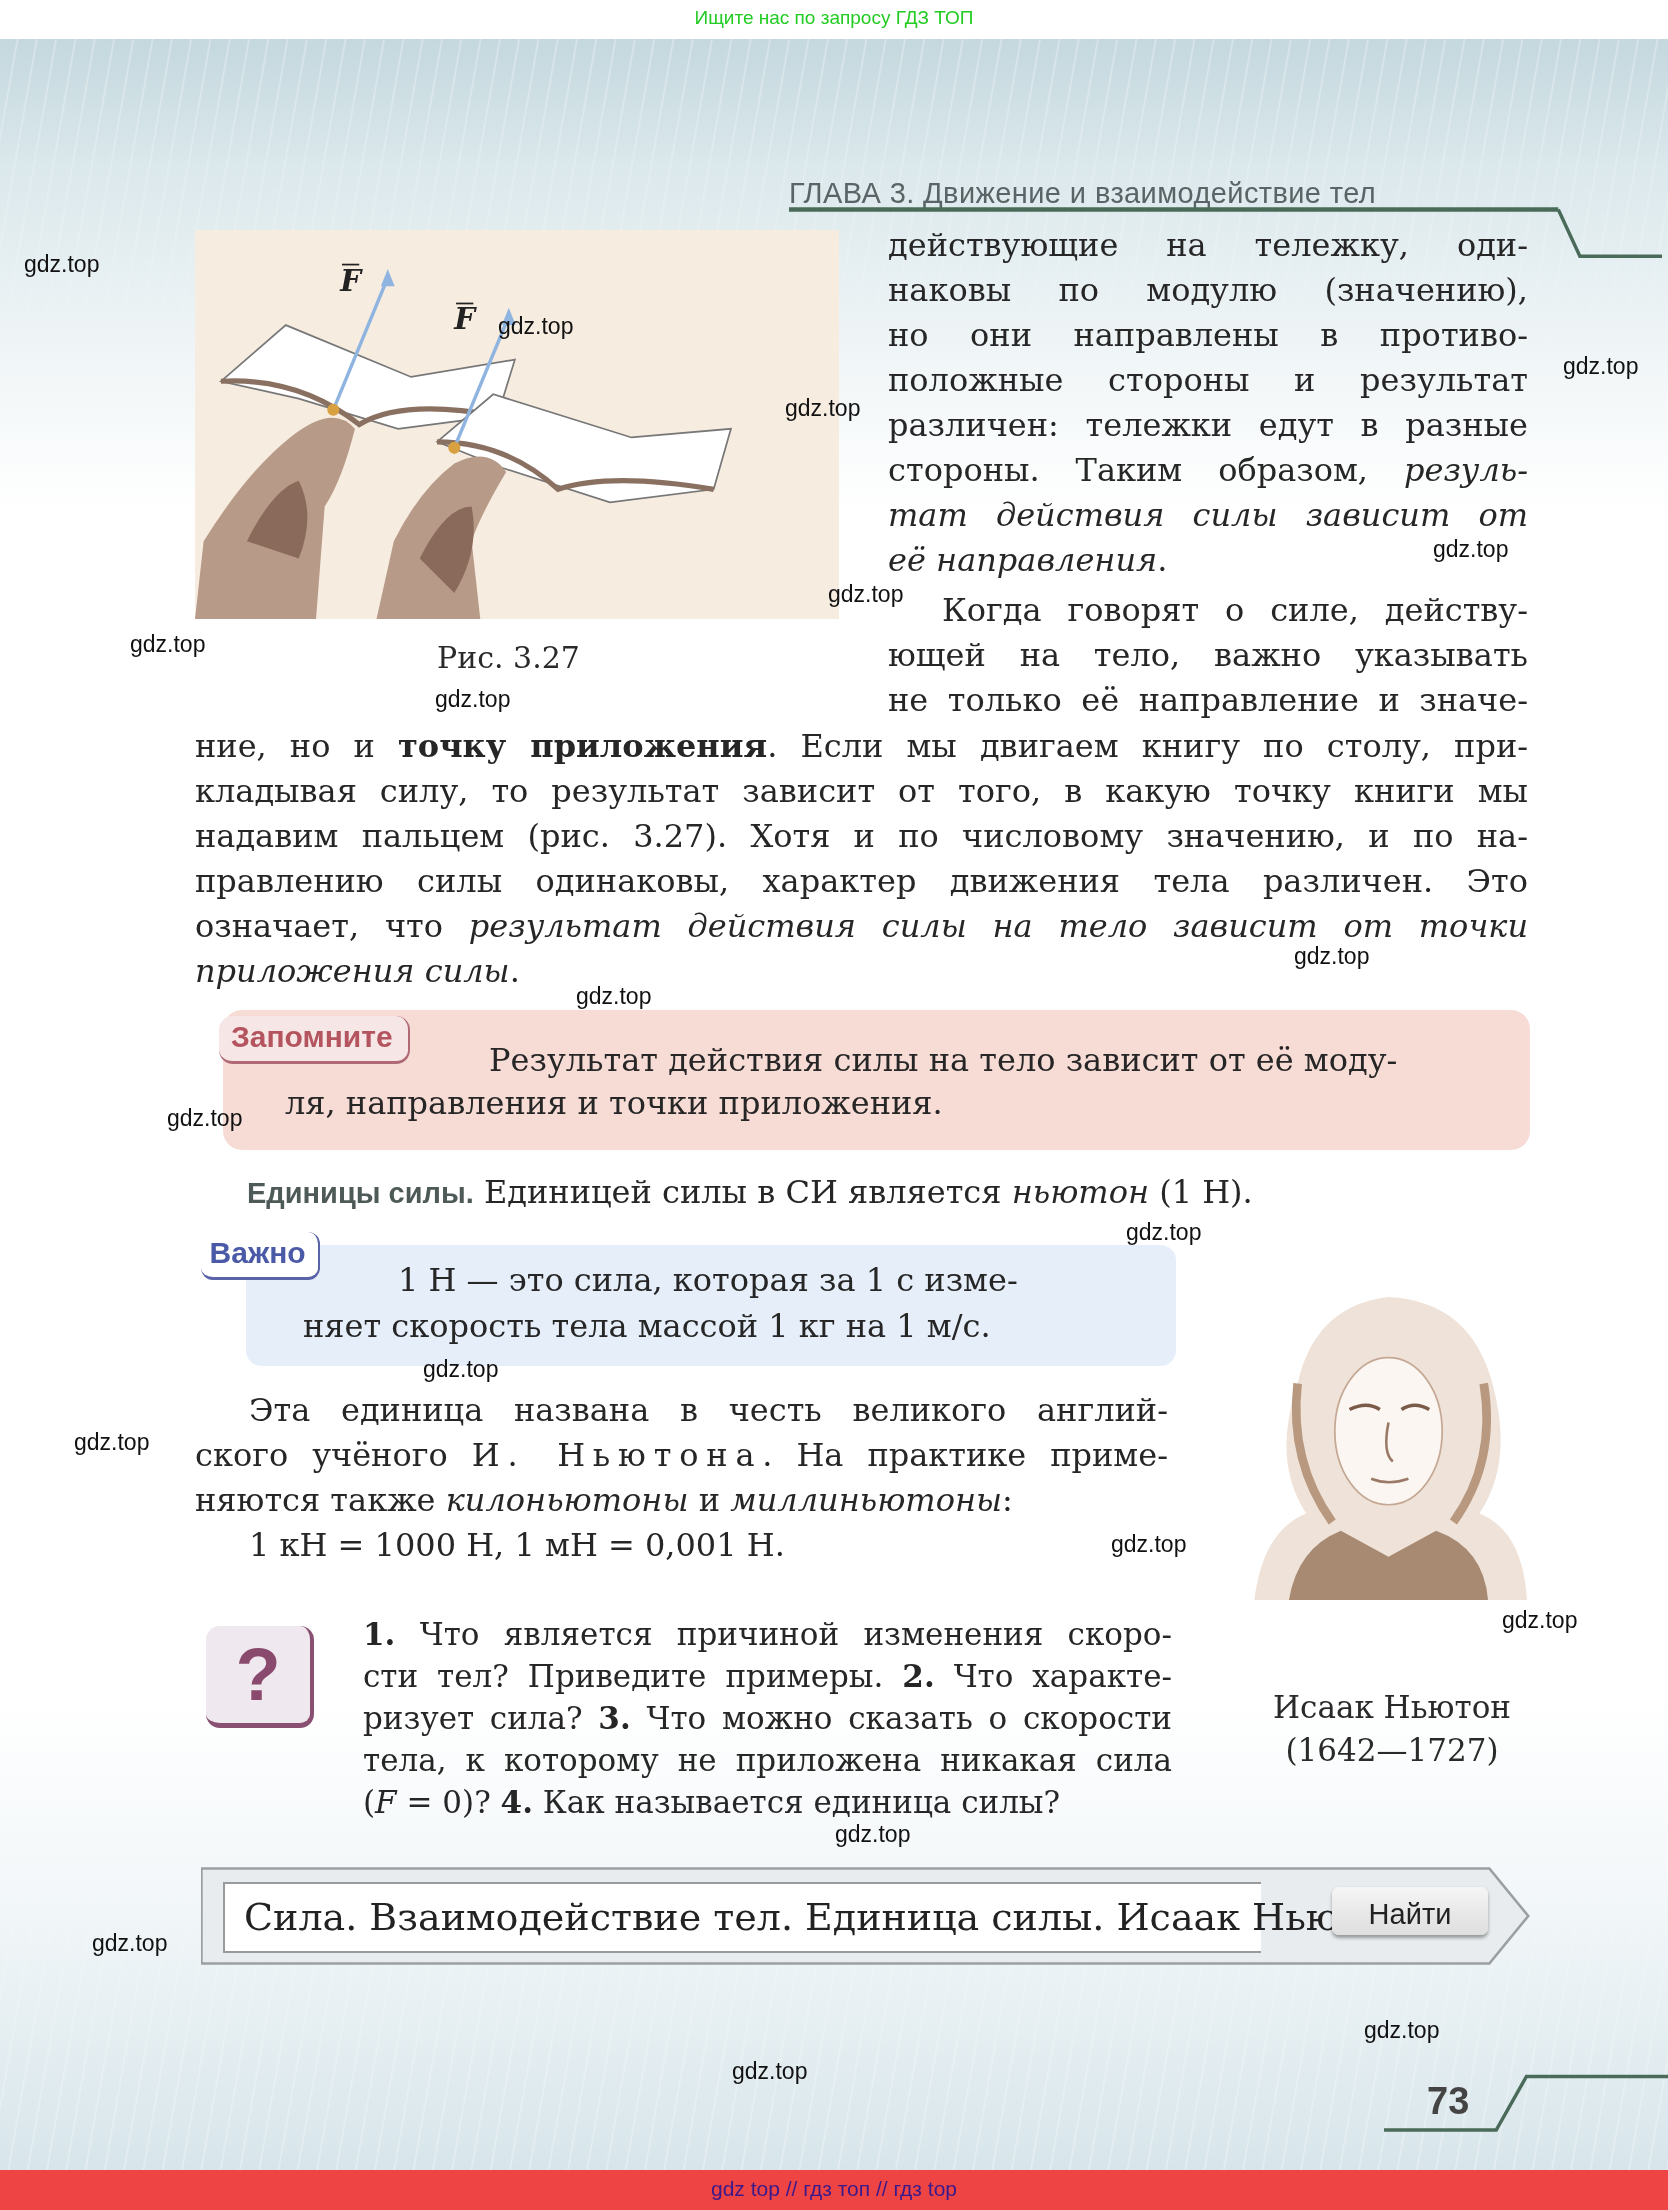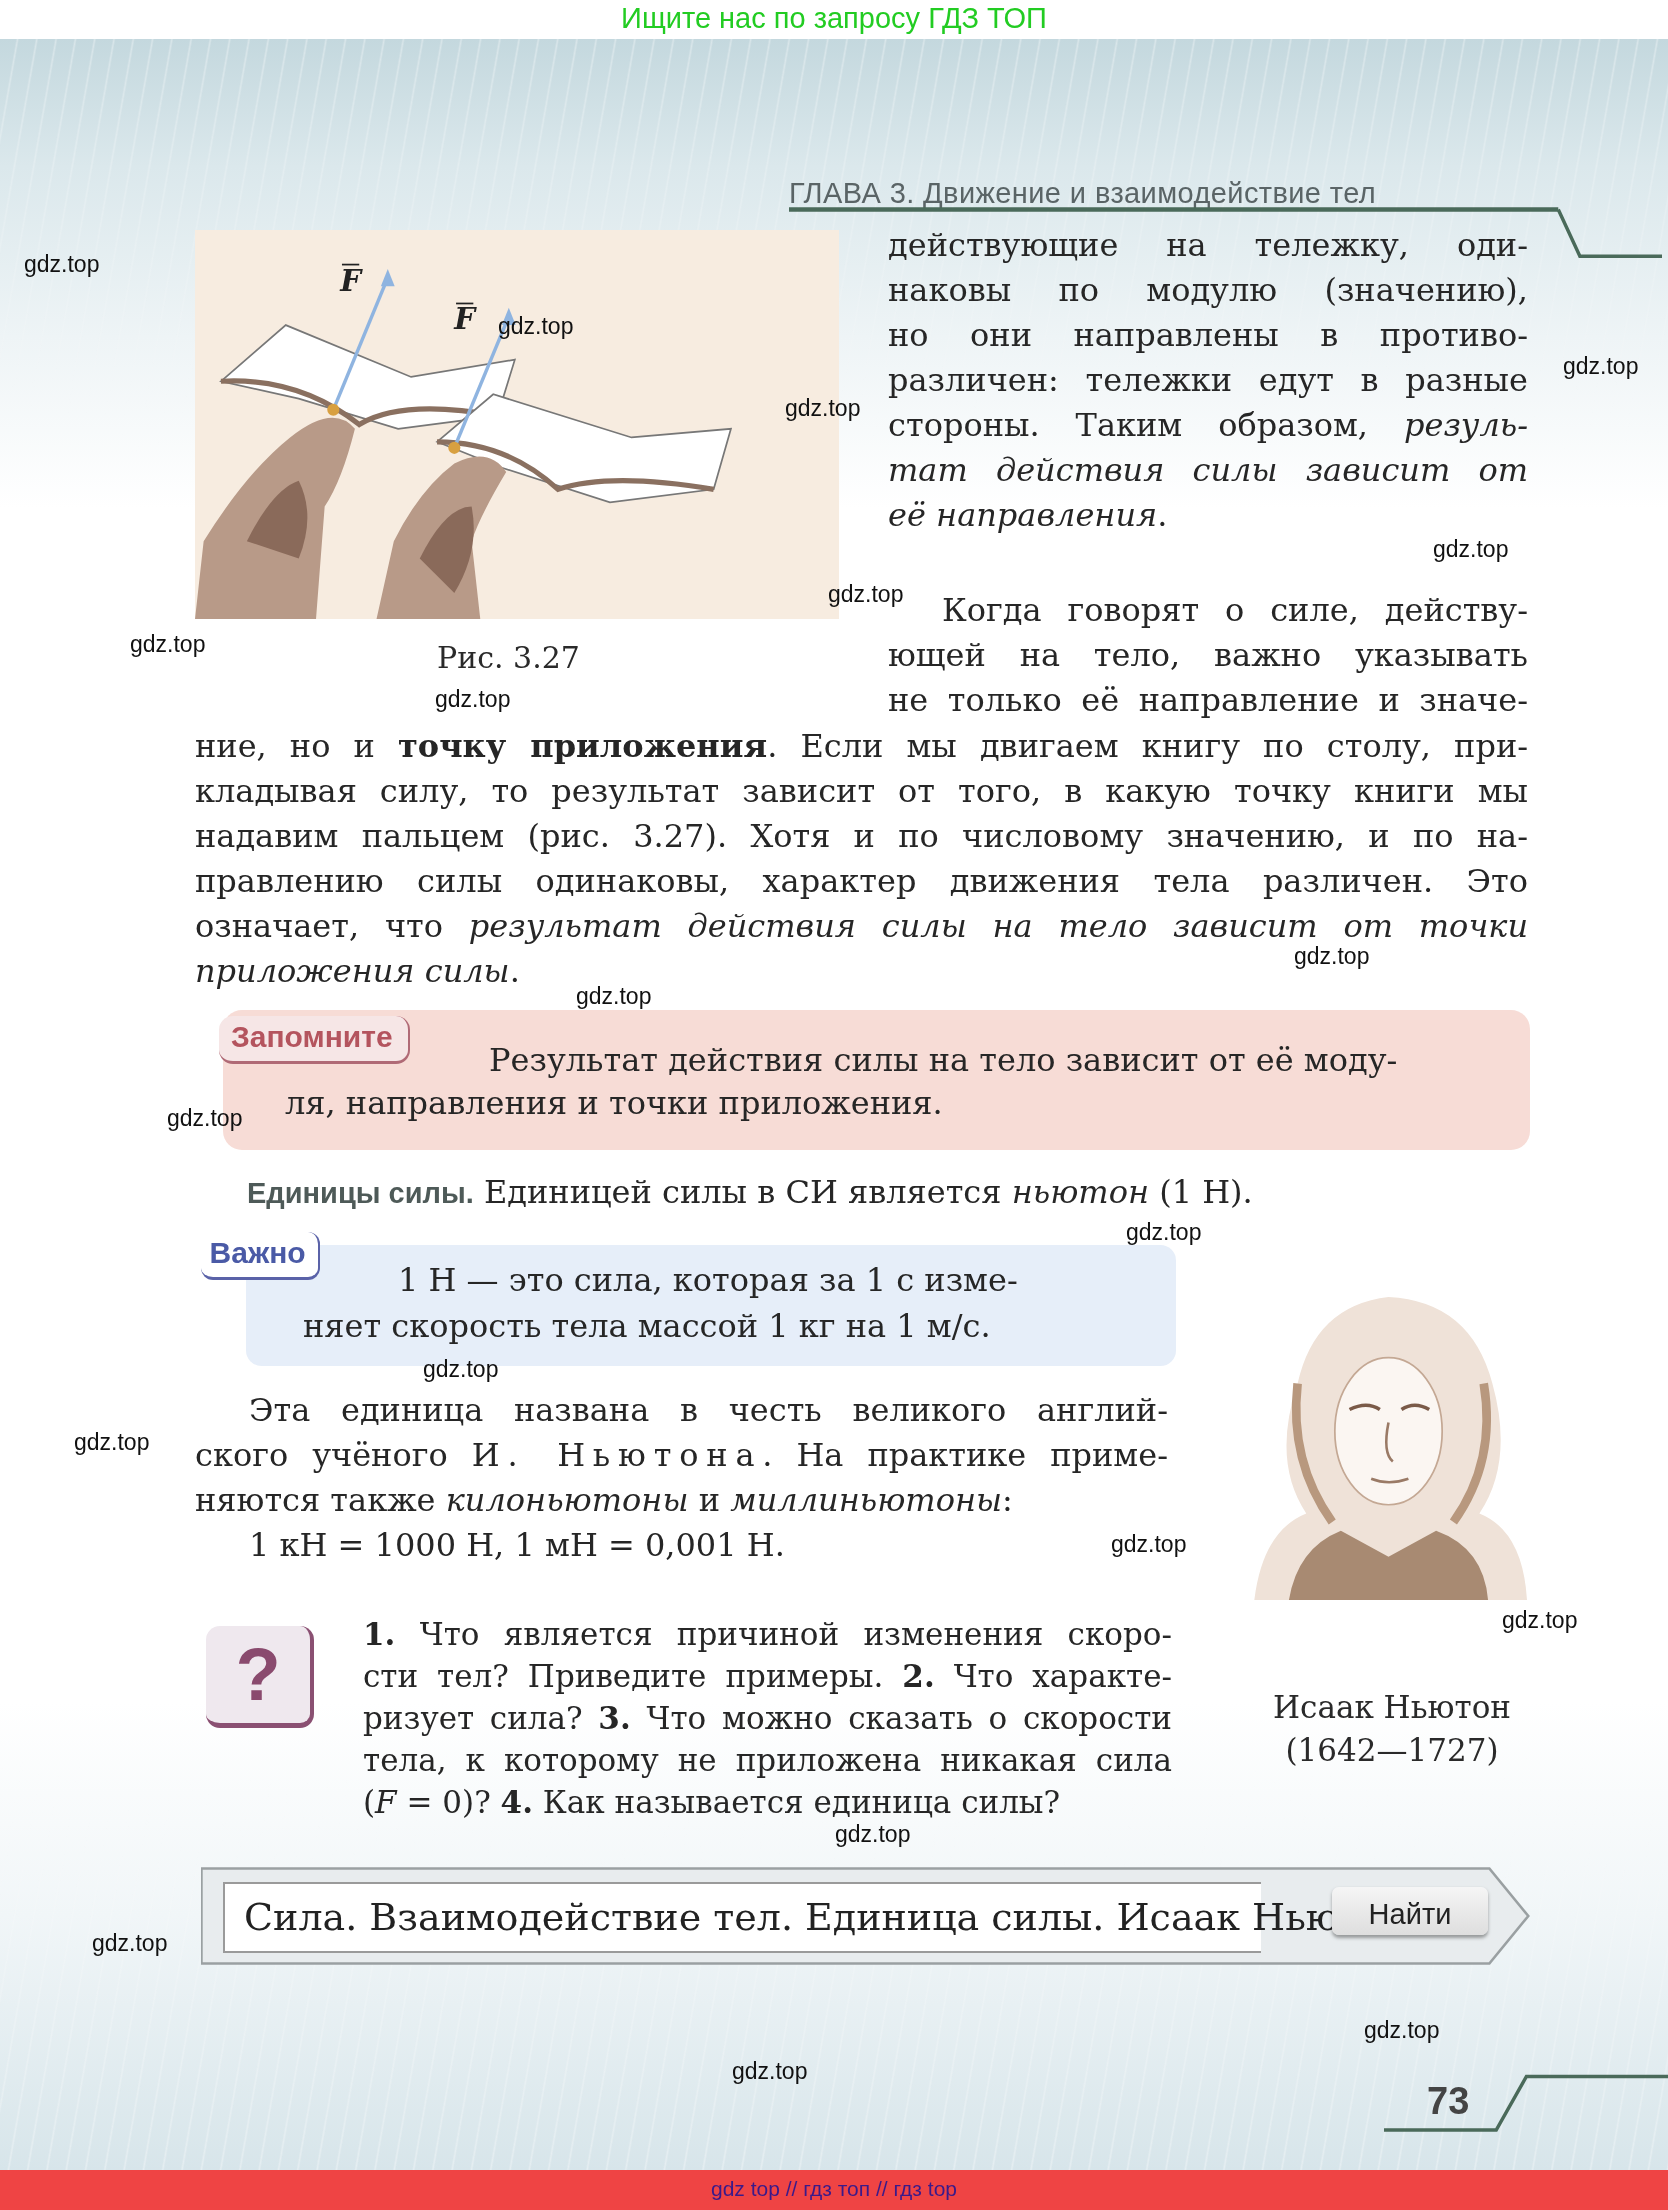--- a/index.html
+++ b/index.html
@@ -2,21 +2,21 @@
 <html style="font-size:14px"><head>
 <meta charset="utf-8">
 <style>
   * { box-sizing: border-box; margin: 0; padding: 0; }
   html, body { width: 1668px; height: 2210px; background: #ffffff; overflow: hidden; }
   body { position: relative; font-family: "DejaVu Serif", serif; color: #222; }
 
   .top-banner {
     position: absolute; left: 0; top: 0; width: 1668px; height: 39px;
     background: #fff; text-align: center;
-    font-family: "Liberation Sans", sans-serif; font-size: 29px; line-height: 36px; color: #22cc22;
+    font-family: "Liberation Sans", sans-serif; font-size: 19px; line-height: 36px; color: #22cc22;
   }
   .page {
     position: absolute; left: 0; top: 39px; width: 1668px; height: 2132px;
     background:
       radial-gradient(ellipse at 55% 10%, rgba(255,255,255,0.0) 0%, rgba(255,255,255,0) 60%),
       linear-gradient(180deg, #c4d8de 0%, #dbe8ec 6%, #eef4f6 14%, #ffffff 22%, #ffffff 78%, #f1f6f8 88%, #d7e5ea 100%);
   }
   .page::before {
     content: ""; position: absolute; left: 0; top: 0; width: 100%; height: 100%;
     background: repeating-linear-gradient(100deg, rgba(255,255,255,0.0) 0px, rgba(255,255,255,0.0) 15.6px, rgba(255,255,255,0.35) 17.3px, rgba(255,255,255,0) 19px);
@@ -146,20 +146,21 @@
     <text x="300" y="115" font-family="DejaVu Serif, serif" font-style="italic" font-weight="bold" font-size="34" fill="#222">F</text>
     <line x1="302" y1="85" x2="322" y2="85" stroke="#222" stroke-width="2"></line>
   </svg>
 </div>
 <div class="fig-caption">Рис. 3.27</div>
 
 <div class="para" style="left:888px; top:223px; width:640px;">
   <span class="line j">действующие на тележку, оди-</span>
   <span class="line j">наковы по модулю (значению),</span>
   <span class="line j">но они направлены в противо-</span>
+  <span class="line j">положные стороны и результат</span>
   <span class="line j">различен: тележки едут в разные</span>
   <span class="line j"><span>стороны. Таким образом, </span><i>резуль-</i></span>
   <span class="line j"><i>тат действия силы зависит от</i></span>
   <span class="line"><i>её направления</i><span>.</span></span>
 </div>
 
 <div class="para" style="left:888px; top:588px; width:640px;">
   <span class="line j" style="padding-left:54px;">Когда говорят о силе, действу-</span>
   <span class="line j">ющей на тело, важно указывать</span>
   <span class="line j">не только её направление и значе-</span>

